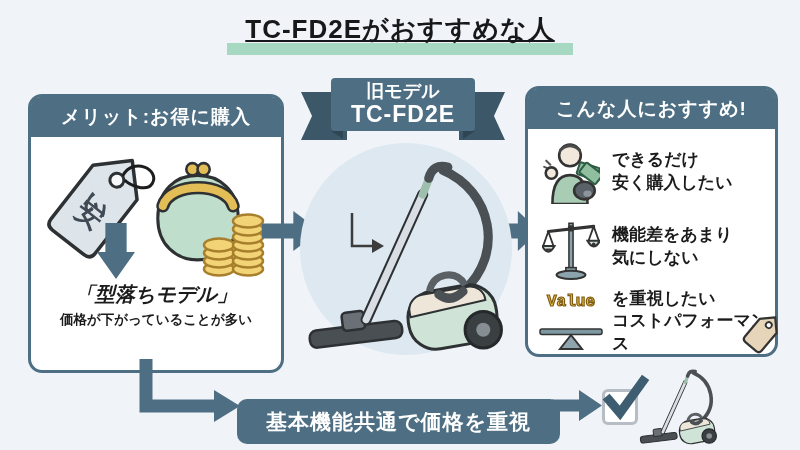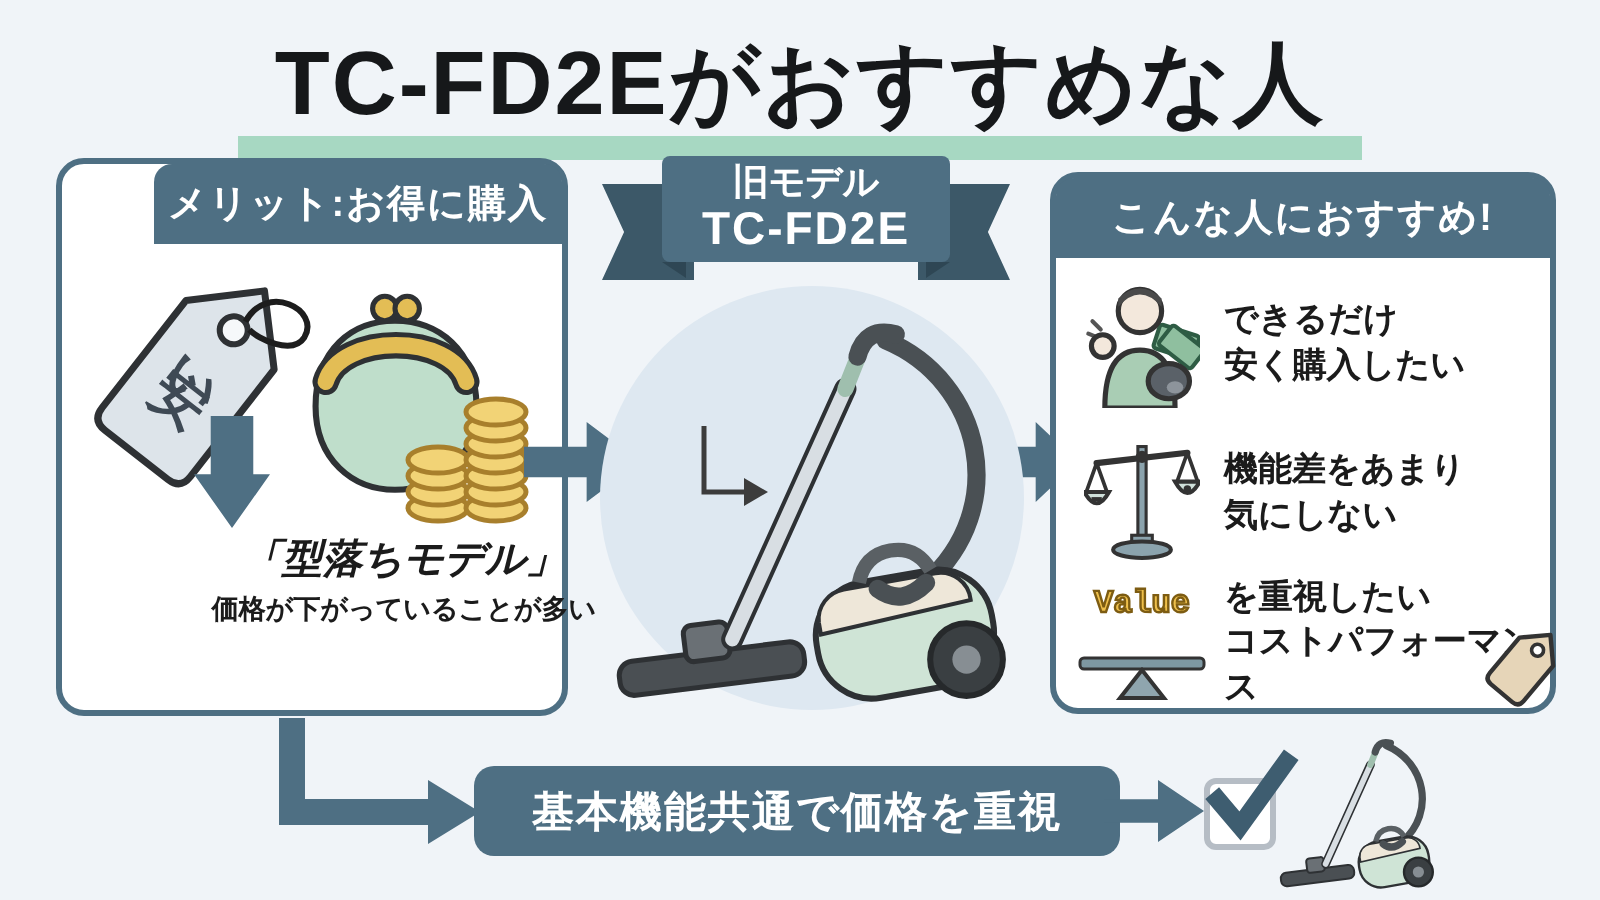--- a/index.html
+++ b/index.html
@@ -2,28 +2,28 @@
 <html><head>
 <meta charset="utf-8">
 <style>
   * { margin:0; padding:0; box-sizing:border-box; }
   html,body { width:800px; height:450px; }
   body { font-family:"Liberation Sans","DejaVu Sans",sans-serif; }
   .stage { position:relative; width:800px; height:450px; background:#f0f4f8; overflow:hidden; color:#1b1b1b; }
 
   
   .title-row { position:absolute; top:10px; left:0; width:100%; text-align:center; }
-  .title-text { display:inline-block; font-size:45px; font-weight:800; letter-spacing:1px; color:#16181a;
-    padding:2px 18px 8px; background:linear-gradient(to top,#a7d8c2 12px,transparent 12px); }
+  .title-text { display:inline-block; font-size:26px; font-weight:800; letter-spacing:1px; color:#16181a;
+    padding:2px 18px 8px; background:linear-gradient(to top,#a7d8c2 12px,transparent 12px);text-decoration:underline; }
 
   
   .panel { position:absolute; background:#fff; border:3px solid #4e6f83; border-radius:14px; }
   .panel-header { height:40px; background:#4e6f83; border-radius:9px 9px 0 0; display:flex; align-items:center; justify-content:center;
     color:#fff; font-size:19px; font-weight:800; letter-spacing:1px; }
-  .left-box { left:28px; top:79px; width:256px; height:279px;padding-left:46px; }
+  .left-box { left:28px; top:94px; width:256px; height:279px; }
   .right-box { left:525px; top:86px; width:253px; height:271px; }
 
   
   .price-tag-icon { position:absolute; left:8px; top:44px; width:118px; height:134px; }
   .down-arrow-icon { position:absolute; left:66px; top:126px; width:38px; height:56px; background:#4e6f83;
     clip-path:polygon(22% 0,78% 0,78% 52%,100% 52%,50% 100%,0 52%,22% 52%); }
   .purse-icon { position:absolute; left:118px; top:58px; width:98px; height:112px; }
   .coins-icon { position:absolute; left:170px; top:108px; width:66px; height:76px; }
   .left-headline { position:absolute; top:184px; width:100%; text-align:center; font-size:20px; font-weight:800;font-style:italic; }
   .left-subtext  { position:absolute; top:214px; width:100%; text-align:center; font-size:13.5px; font-weight:700; }
@@ -62,21 +62,21 @@
   .row-text { font-size:17px; font-weight:800; line-height:1.32; }
   .row-text span { display:block; }
   .value-wrap { width:66px; height:62px; position:relative; text-align:center; }
   .value-word { position:absolute; top:2px; left:0; width:100%; font-size:16px; font-weight:900; color:#eebf4b;
     -webkit-text-stroke:1.2px #7d5c12; letter-spacing:0;font-family:Liberation Mono, monospace; }
   .value-seesaw { position:absolute; left:0; top:0; width:66px; height:62px; }
   .tag-small-icon { position:absolute; left:212px; top:220px; width:46px; height:46px; }
 
   
   .bottom-connector { position:absolute; left:130px; top:357px; width:128px; height:70px; }
-  .bottom-banner { position:absolute; left:237px; top:383px; width:323px; height:45px; background:#4e6f83; border-radius:10px;
+  .bottom-banner { position:absolute; left:237px; top:399px; width:323px; height:45px; background:#4e6f83; border-radius:10px;
     display:flex; align-items:center; justify-content:center; color:#fff; font-size:21px; font-weight:800; letter-spacing:1px; }
   .checkbox { position:absolute; left:602px; top:389px; width:36px; height:36px; background:#fff; border:3px solid #b6bdc5; border-radius:6px; cursor:pointer; }
   .check-mark { position:absolute; left:598px; top:370px; width:54px; height:54px; pointer-events:none; }
   .vacuum-small { position:absolute; left:638px; top:364px; width:80px; height:82px; }
 </style>
 </head>
 <body>
 
 <div class="stage">
 

